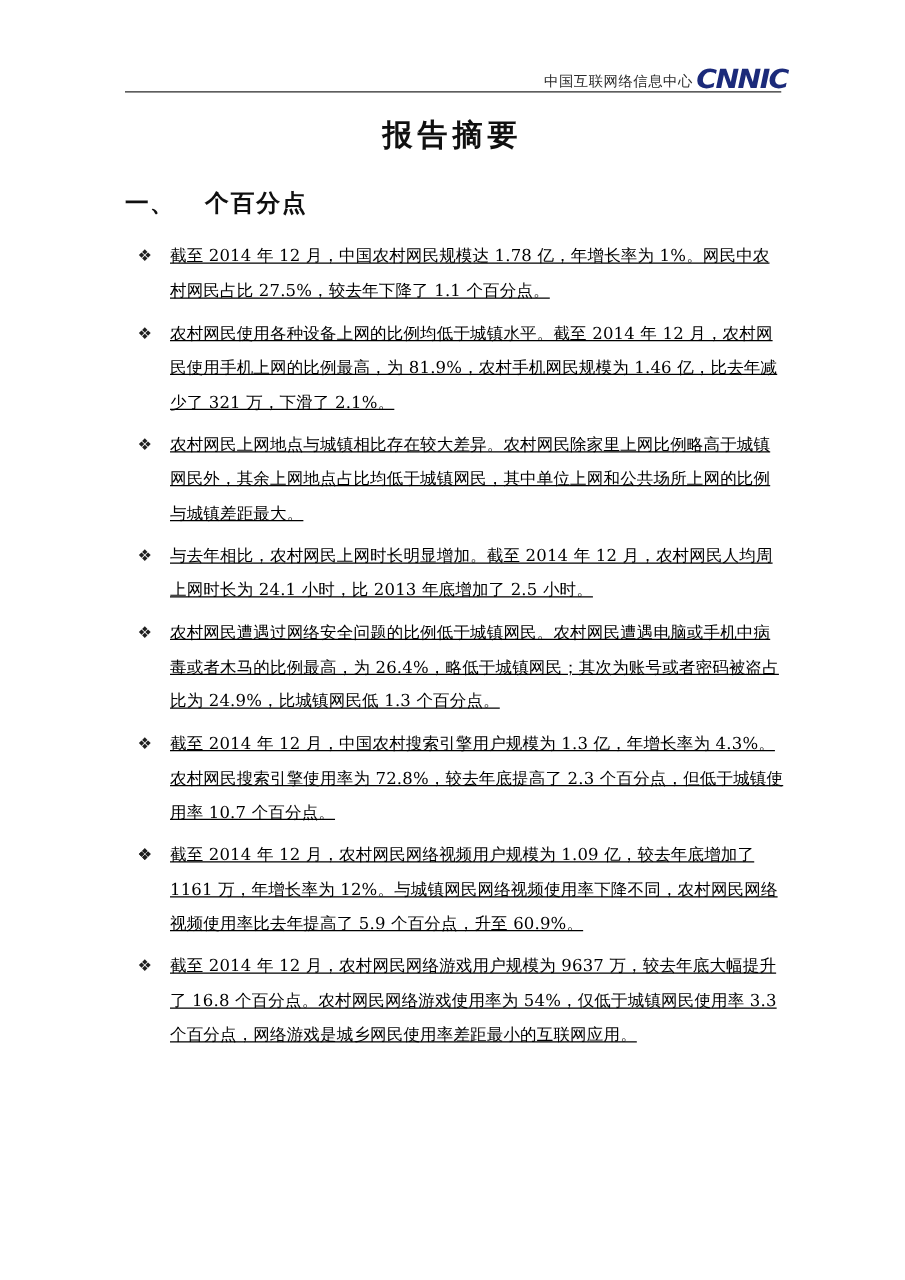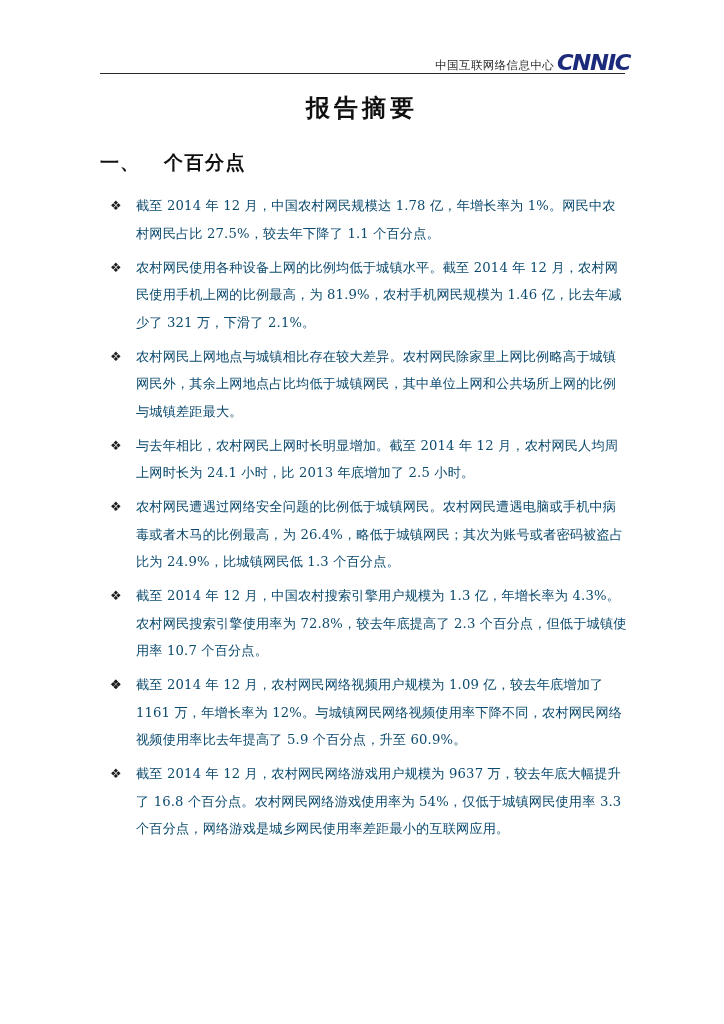--- a/index.html
+++ b/index.html
@@ -115,24 +115,25 @@
     top: 1px;
     font-size: 13px;
     line-height: 26px;
     color: #1f1f1f;
     font-family: "DejaVu Sans", sans-serif;
   }
   .bullet-text {
     font-family: "DejaVu Serif", "Liberation Serif", serif;
     font-size: 13.2px;
     line-height: 27.5px;
-    color: #0c4a6e;
+    color: #000000;
     text-align: justify;
     text-justify: inter-ideograph;
     letter-spacing: 0.15px;
+    text-decoration: underline;
   }
 
   
   .page-footer {
     position: absolute;
     left: 100px;
     top: 928px;
     width: 525px;
     height: 34px;
   }

